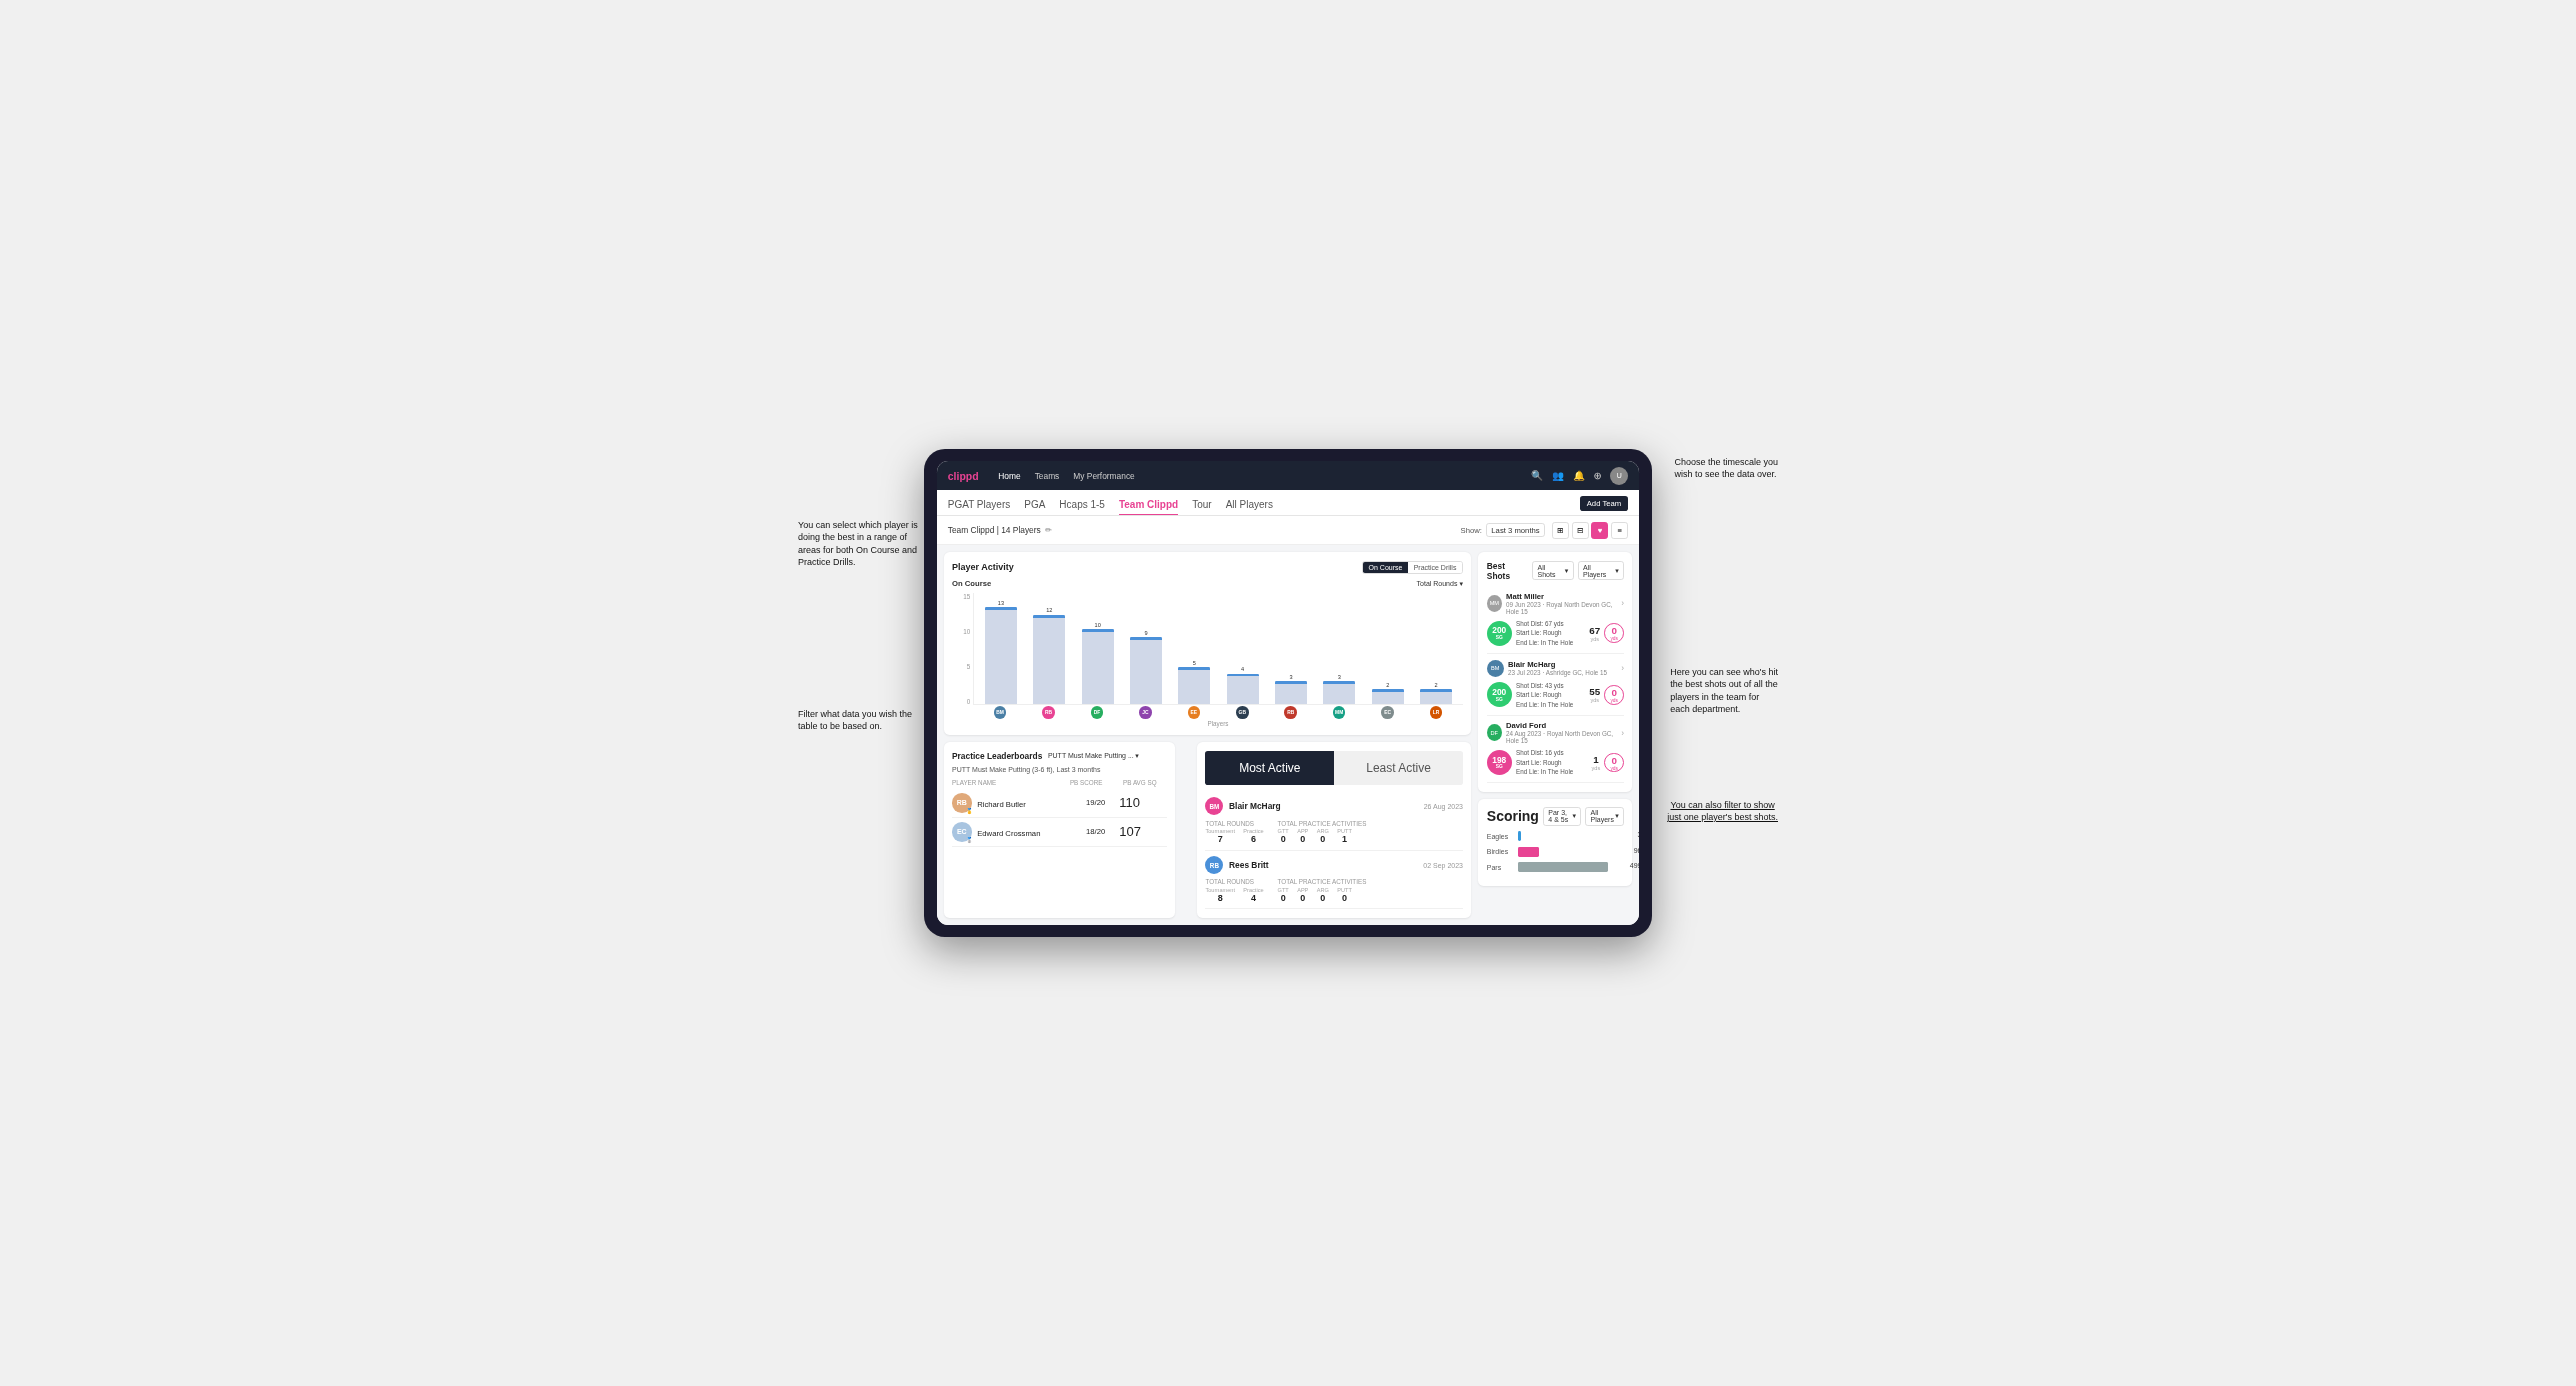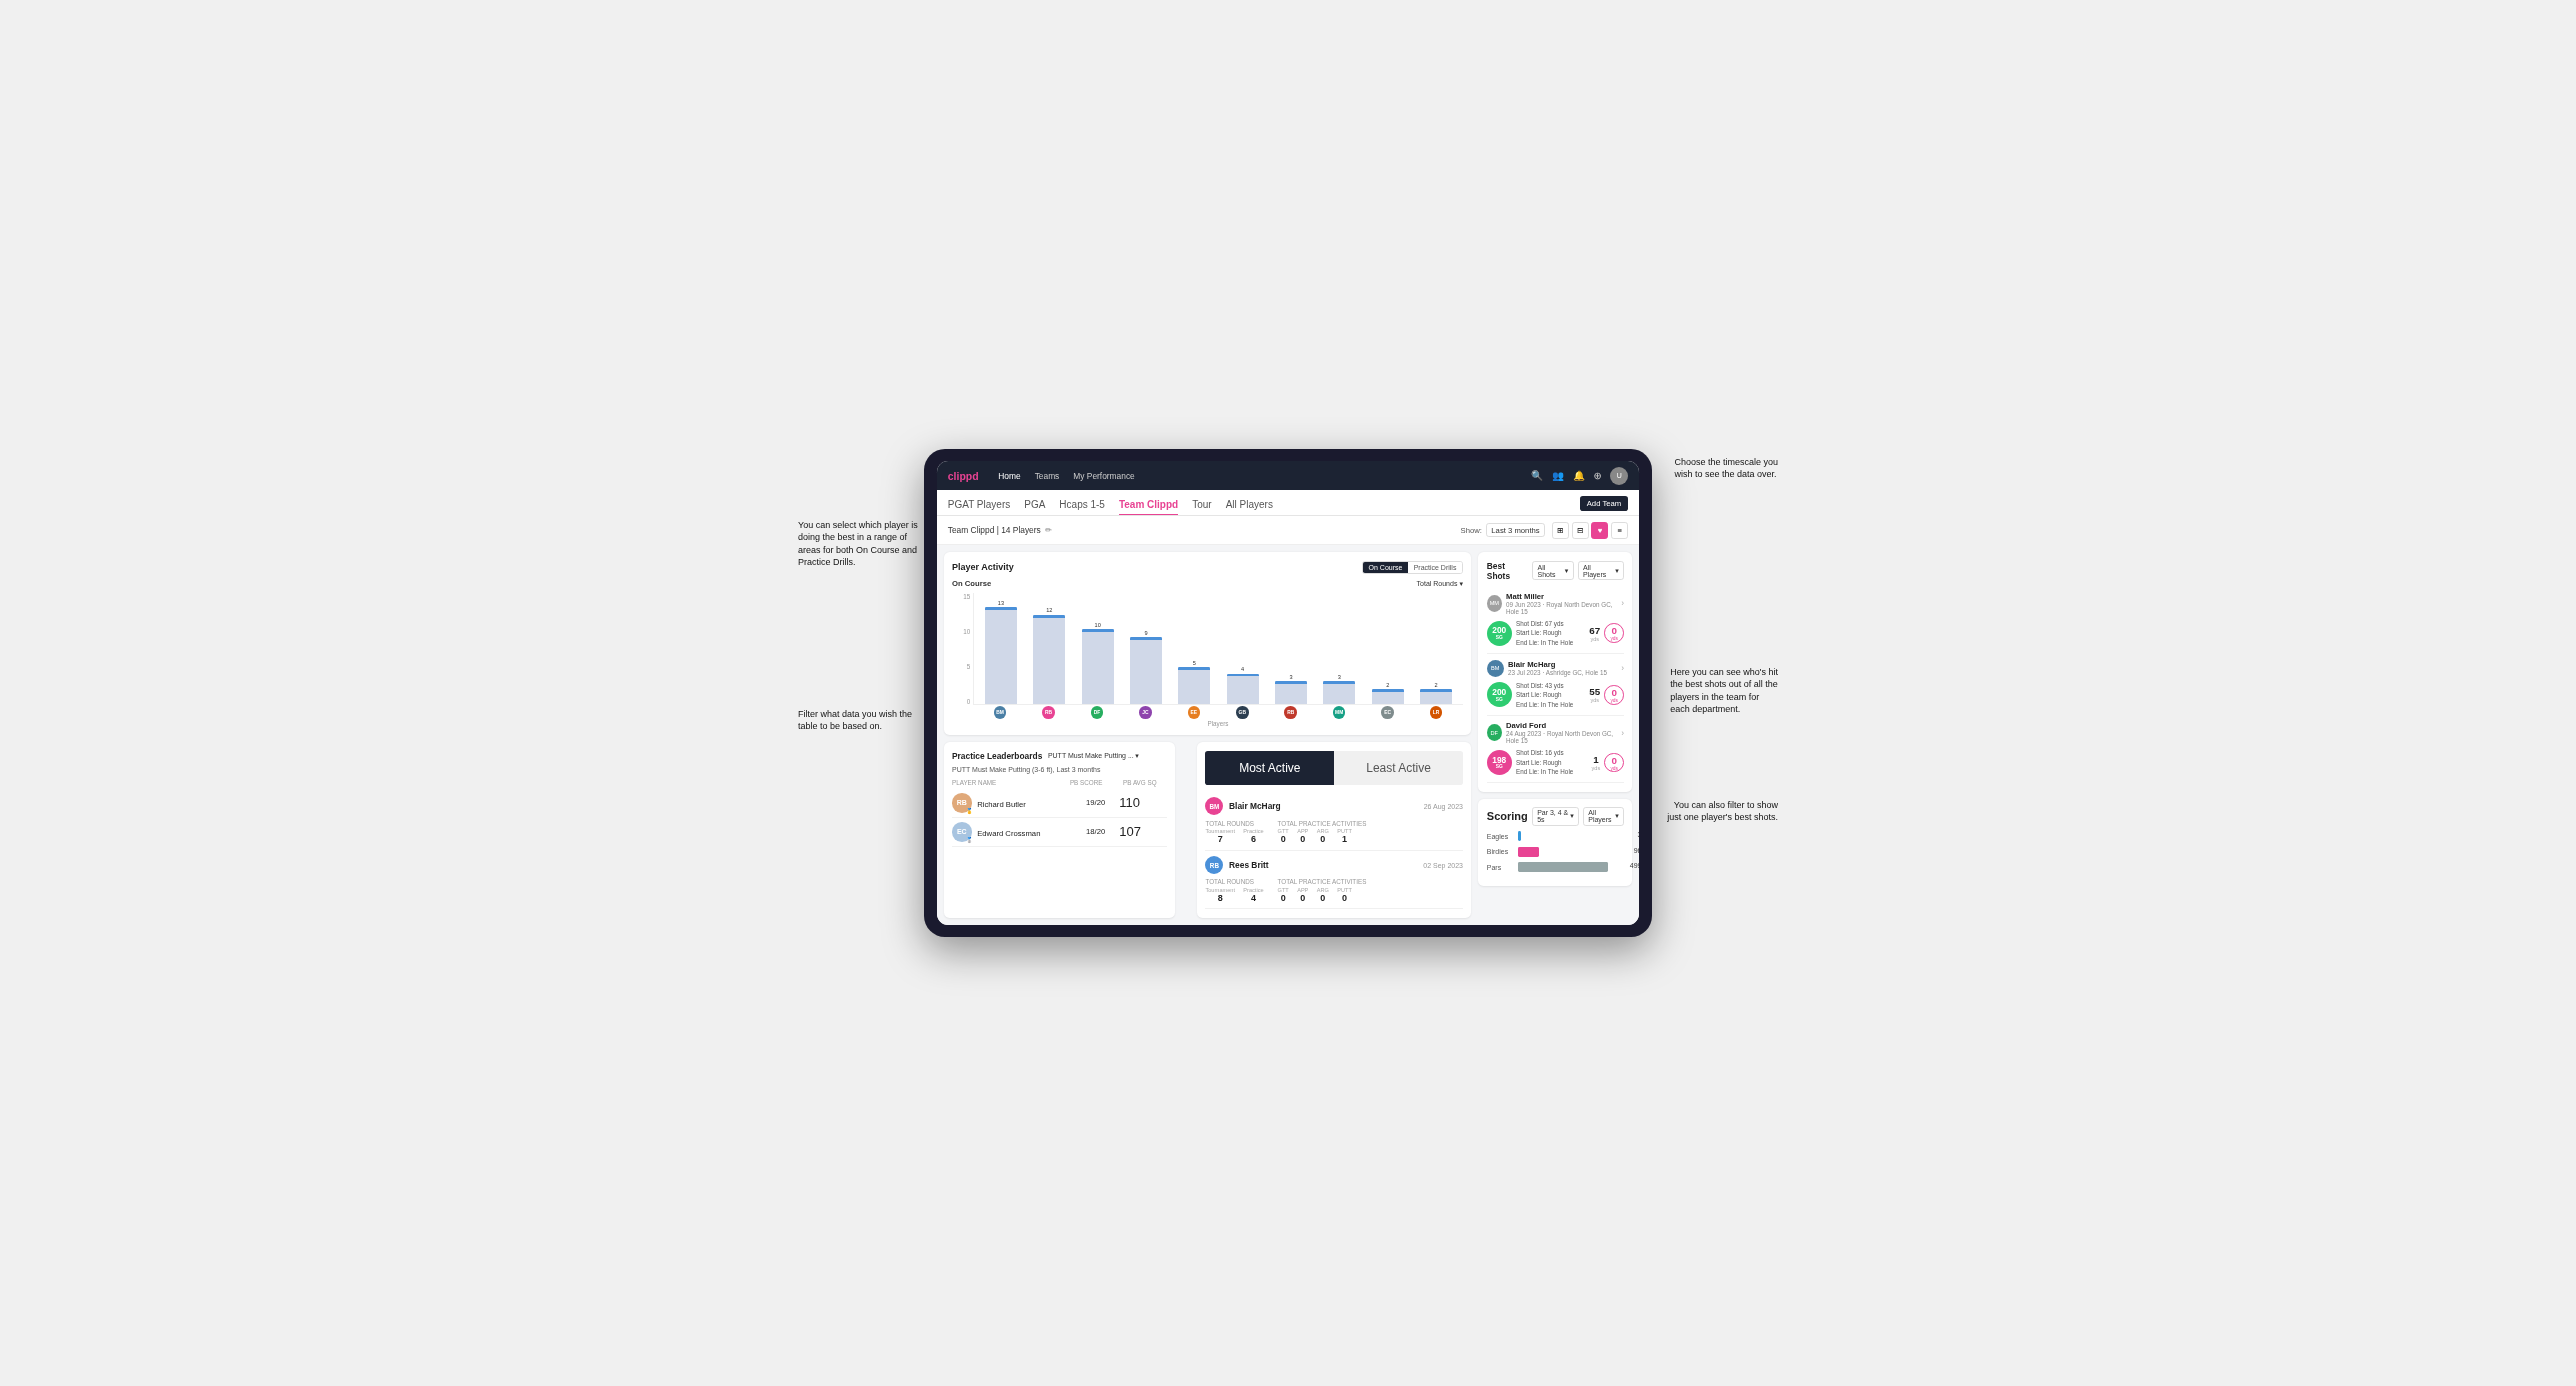--- a/index.html
+++ b/index.html
@@ -45,22 +45,23 @@
     }
     .annotation-right-mid {
       top: 217px;
       right: 0;
       text-align: left;
       max-width: 161px;
     }
     .annotation-right-bottom {
       top: 315px;
       right: 0;
-      text-align: right;
+      text-align: center;
       max-width: 182px;
+      text-decoration: underline;
     }
 
     
     .tablet {
       margin: 0 auto;
       margin-left: 126px;
       margin-right: 126px;
       background: #1a1a2e;
       border-radius: 21px;
       padding: 12.6px;
@@ -690,21 +691,21 @@
       justify-content: center;
     }
 
     
     .scoring-header {
       display: flex;
       align-items: center;
       gap: 4.2px;
     }
     .scoring-title {
-      font-size: 11px;
+      font-size: 14px;
       font-weight: 600;
       color: #222;
       text-align: right;
     }
 
     .scoring-bars {
       margin-top: 5.6px;
     }
     .scoring-row {
       display: flex;

